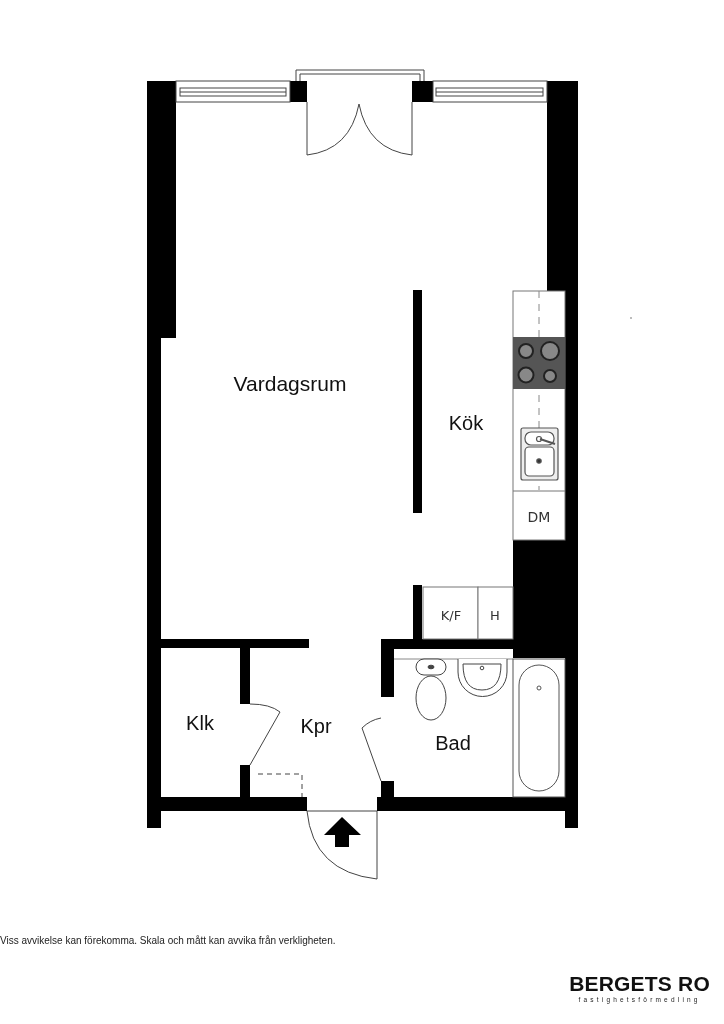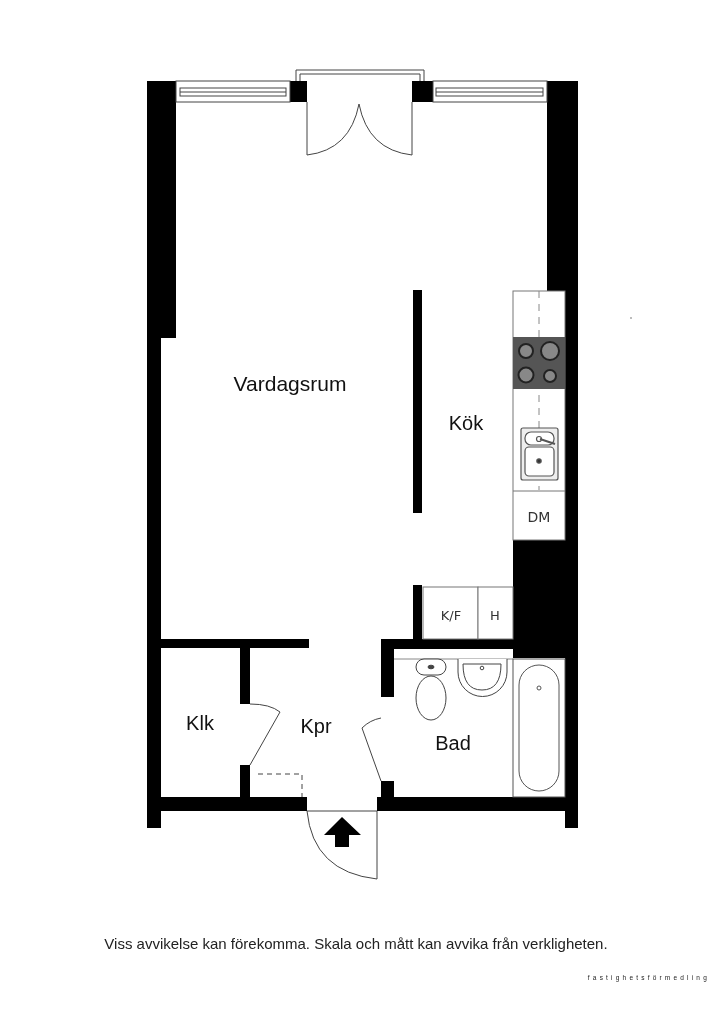--- a/index.html
+++ b/index.html
@@ -1,20 +1,20 @@
 <!DOCTYPE html>
 <html><head>
 <meta charset="utf-8">
 <style>
   html, body { margin: 0; padding: 0; background: #ffffff; }
   body { width: 724px; height: 1024px; position: relative; overflow: hidden; font-family: "Liberation Sans", sans-serif; }
   #plan { position: absolute; left: 0; top: 0; }
   .room-label { font-family: "Liberation Sans", sans-serif; fill: #111; }
   .fixture-label { font-family: "DejaVu Sans", sans-serif; fill: #333; }
-  .disclaimer { position: absolute; left: 0; width: 712px; top: 935px; text-align: center; font-size: 15px; color: #222; font-family: "Liberation Sans", sans-serif; }
+  .disclaimer { position: absolute; left: 0; width: 712px; top: 935px; text-align: left; font-size: 10px; color: #222; font-family: "Liberation Sans", sans-serif; }
   .brand { position: absolute; right: 14px; top: 973px; text-align: center; }
   .brand-name { font-family: "Liberation Sans", sans-serif; font-weight: bold; font-size: 21px; color: #111; letter-spacing: 0.2px; line-height: 22px; }
   .brand-sub { font-family: "Liberation Sans", sans-serif; font-size: 6.5px; color: #222; letter-spacing: 3.2px; line-height: 10px; }
 </style>
 </head>
 <body>
 
 <svg id="plan" width="724" height="1024" viewBox="0 0 724 1024" xmlns="http://www.w3.org/2000/svg">
 
   <g>
@@ -163,14 +163,15 @@
   <text x="200" y="730" text-anchor="middle" font-size="20" class="room-label">Klk</text>
   <text x="316" y="733" text-anchor="middle" font-size="20" class="room-label">Kpr</text>
   <text x="453" y="750" text-anchor="middle" font-size="20" class="room-label">Bad</text>
 
   <circle cx="631" cy="318" r="0.8" fill="#666"></circle>
 </svg>
 
 <div class="disclaimer">Viss avvikelse kan förekomma. Skala och mått kan avvika från verkligheten.</div>
 
 <div class="brand">
+  <div class="brand-name">BERGETS RO</div>
   <div class="brand-sub">fastighetsförmedling</div>
 </div>
 
 </body></html>

